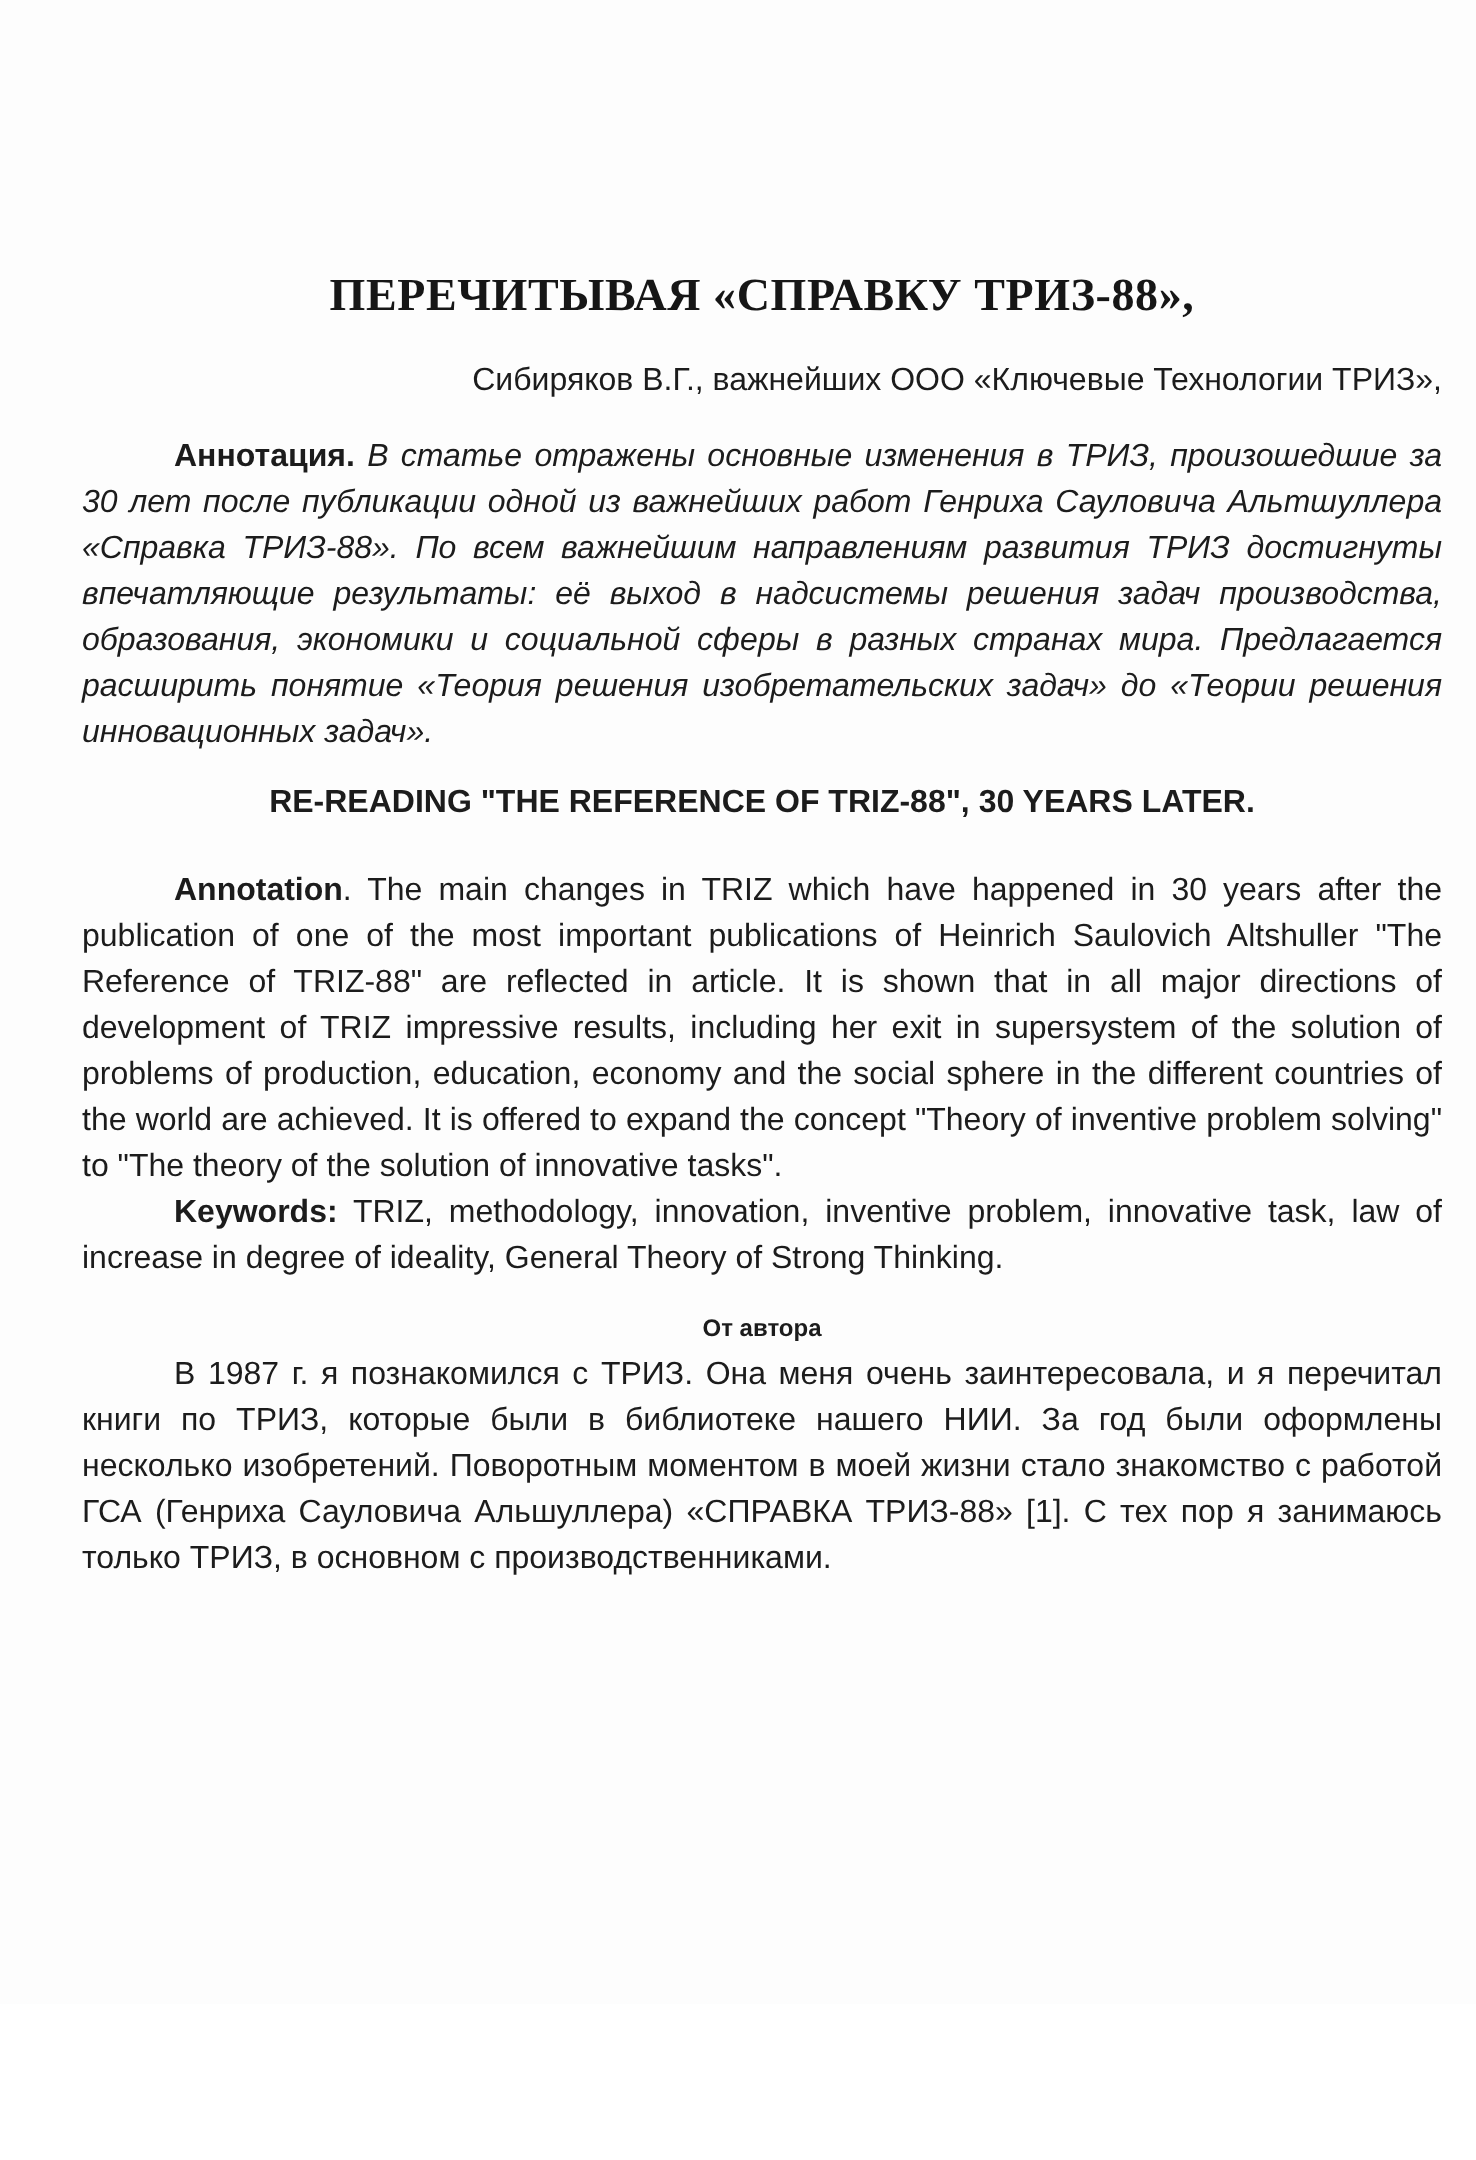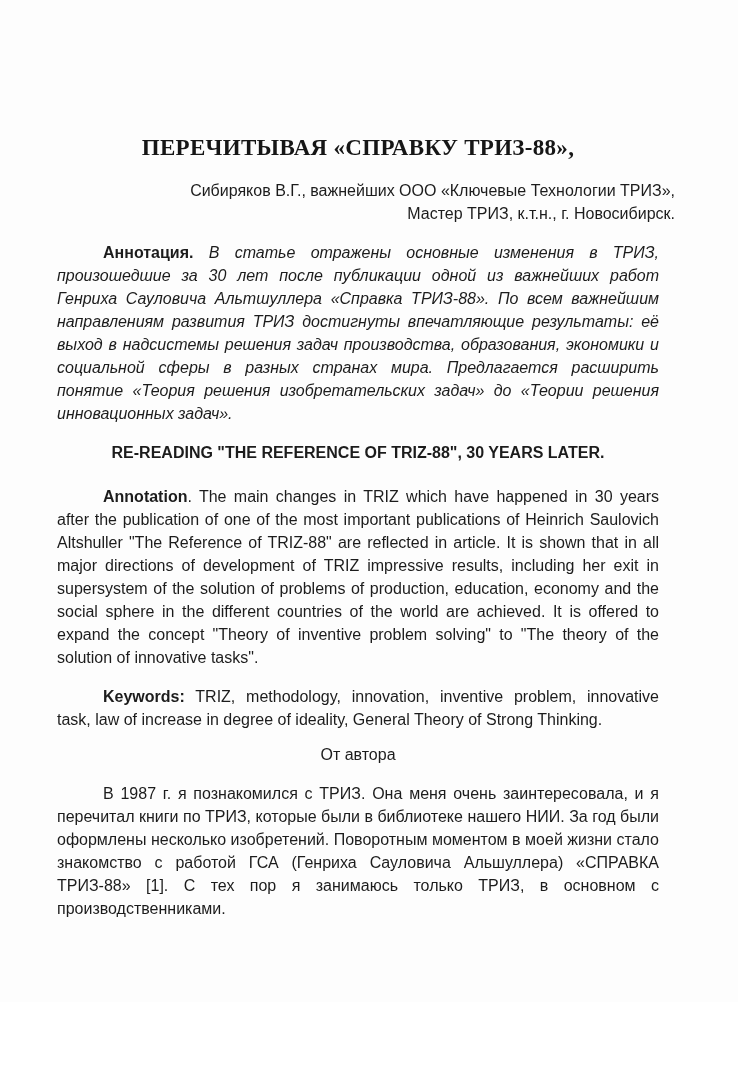--- a/index.html
+++ b/index.html
@@ -10,76 +10,75 @@
   .page {
     position: relative;
     width: 738px;
     height: 1002px;
     background: #fdfdfd;
     color: #1c1c1c;
     font-family: "Liberation Sans", "DejaVu Sans", sans-serif;
     font-size: 16px;
     line-height: 23px;
     box-sizing: border-box;
-    padding: 132px 63px 0 41px;
+    padding: 132px 17px 0 41px;
     overflow: hidden;
   }
   .title-ru {
     font-family: "Liberation Serif", "DejaVu Serif", serif;
     font-size: 23px;
     line-height: 32px;
     font-weight: 700;
     text-align: center;
     letter-spacing: 0.3px;
     margin: 0 0 15px 0;
     color: #161616;
   }
   .title-line { display: block; }
   .author-block {
     text-align: right;
     margin: 0 0 15px 0;
   }
   .author-block.en { margin: 0 0 2px 0; }
   .author-line { line-height: 23px; }
   .para {
-    margin: 16px;
+    margin: 0;
     text-align: justify;
     text-indent: 46px;
   }
   .para .lbl { font-weight: 700; font-style: normal; }
   .para .it  { font-style: italic; }
   .title-en {
     font-size: 16px;
     line-height: 23px;
     font-weight: 700;
     text-align: center;
     margin: 12px 0 21px 0;
   }
   .section-heading {
-    font-size: 16px;
+    font-size: 12px;
     line-height: 23px;
-    font-weight: 400;
+    font-weight: 700;
     text-align: center;
     margin: 12px 0 0 0;
   }
   .keywords-en { margin-bottom: 0; }
   b, strong { font-weight: 400; }
 </style>
 </head>
 <body>
 
 <div class="page">
 
   <h1 class="title-ru">
     <span class="title-line">ПЕРЕЧИТЫВАЯ «СПРАВКУ ТРИЗ-88»,</span>
   </h1>
 
   <div class="author-block ru">
     <div class="author-line"><b>Сибиряков В.Г.,</b><span> важнейших ООО «Ключевые Технологии ТРИЗ»,</span></div>
-    <div class="author-line">Мастер ТРИЗ, к.т.н., г. Новосибирск.</div>
   </div>
 
   <p class="para abstract-ru" lang="ru"><b class="lbl">Аннотация.</b><i class="it"> В статье отражены основные изменения в ТРИЗ, произошедшие за 30 лет после публикации одной из важнейших работ Генриха Сауловича Альтшуллера «Справка ТРИЗ-88». По всем важнейшим направлениям развития ТРИЗ достигнуты впечатляющие результаты: её выход в надсистемы решения задач производства, образования, экономики и социальной сферы в разных странах мира. Предлагается расширить понятие «Теория решения изобретательских задач» до «Теории решения инновационных задач».</i></p>
 
 
   <h2 class="title-en" lang="en">RE-READING "THE REFERENCE OF TRIZ-88", 30 YEARS LATER.</h2>
 
 
   <p class="para abstract-en" lang="en"><b class="lbl">Annotation</b><span>. The main changes in TRIZ which have happened in 30 years after the publication of one of the most important publications of Heinrich Saulovich Altshuller "The Reference of TRIZ-88" are reflected in article. It is shown that in all major directions of development of TRIZ impressive results, including her exit in supersystem of the solution of problems of production, education, economy and the social sphere in the different countries of the world are achieved. It is offered to expand the concept "Theory of inventive problem solving" to "The theory of the solution of innovative tasks".</span></p>
 

